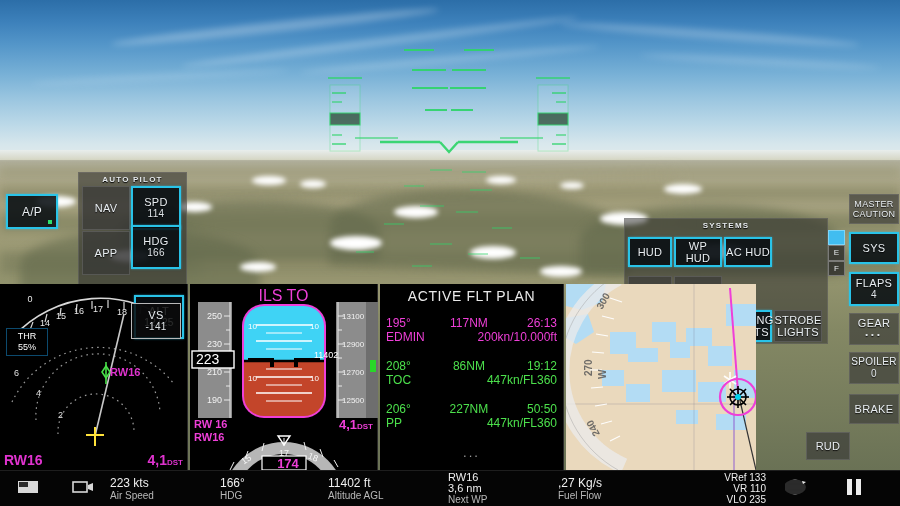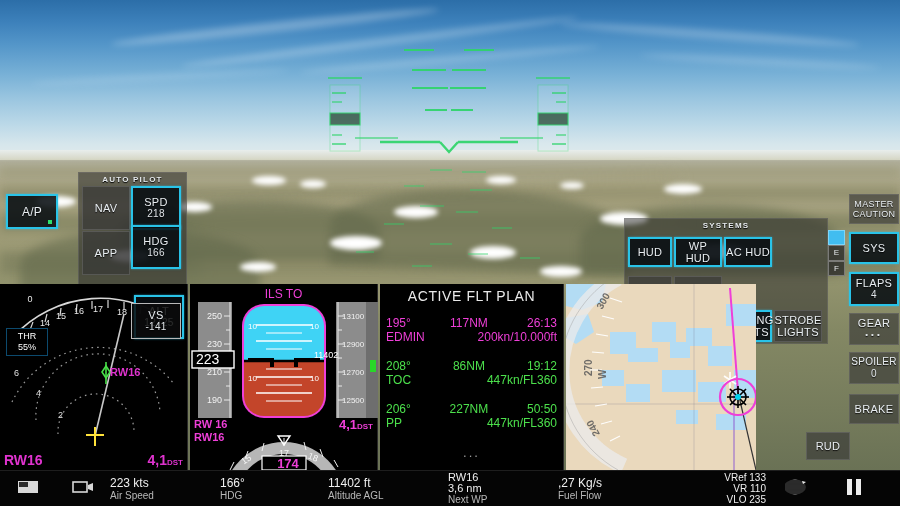--- a/index.html
+++ b/index.html
@@ -268,21 +268,21 @@
   </div>
 
   <div id="ap-panel">
     <div class="panel-title">AUTO PILOT</div>
   </div>
   <div class="btn" style="left:82px;top:186px;width:48px;height:44px;">
     <span>NAV</span>
   </div>
   <div class="btn active" style="left:131px;top:186px;width:50px;height:44px;">
     <span>SPD</span>
-    <span class="sub">218</span>
+    <span class="sub">114</span>
   </div>
   <div class="btn" style="left:82px;top:231px;width:48px;height:44px;">
     <span>APP</span>
   </div>
   <div class="btn active" style="left:131px;top:225px;width:50px;height:44px;">
     <span>HDG</span>
     <span class="sub">166</span>
   </div>
   <div class="btn active" style="left:134px;top:267px;width:50px;height:44px;z-index:6;margin-top:28px;">
     <span>ALT</span>
@@ -411,21 +411,21 @@
       <span>55%</span>
     </div>
     <div style="position:absolute;left:110px;top:82px;color:#e033cf;font-size:11px;font-weight:bold;">RW16</div>
     <div class="nd-bottom" style="left:4px;font-size:14px;">RW16</div>
     <div class="nd-bottom" style="right:4px;font-size:14px;">
       <span>4,1</span><span style="font-size:8px;">DST</span>
     </div>
   </div>
 
   <div class="instr sep" id="pfd-panel">
-    <div style="position:absolute;top:3px;width:100%;text-align:center;color:#ef3fd8;font-size:12px;">ILS TO</div>
+    <div style="position:absolute;top:3px;width:100%;text-align:center;color:#ef3fd8;font-size:16px;">ILS TO</div>
     <svg width="188" height="186">
 
       <rect x="52" y="20" width="84" height="114" rx="22" fill="#ef3fd8"></rect>
 
       <clipPath id="adiclip">
           <rect x="54" y="22" width="80" height="110" rx="20"></rect>
         </clipPath>
       <g clip-path="url(#adiclip)">
         <rect x="54" y="22" width="80" height="55" fill="#3fd3f5"></rect>
         <rect x="54" y="77" width="80" height="55" fill="#c3452a"></rect>

